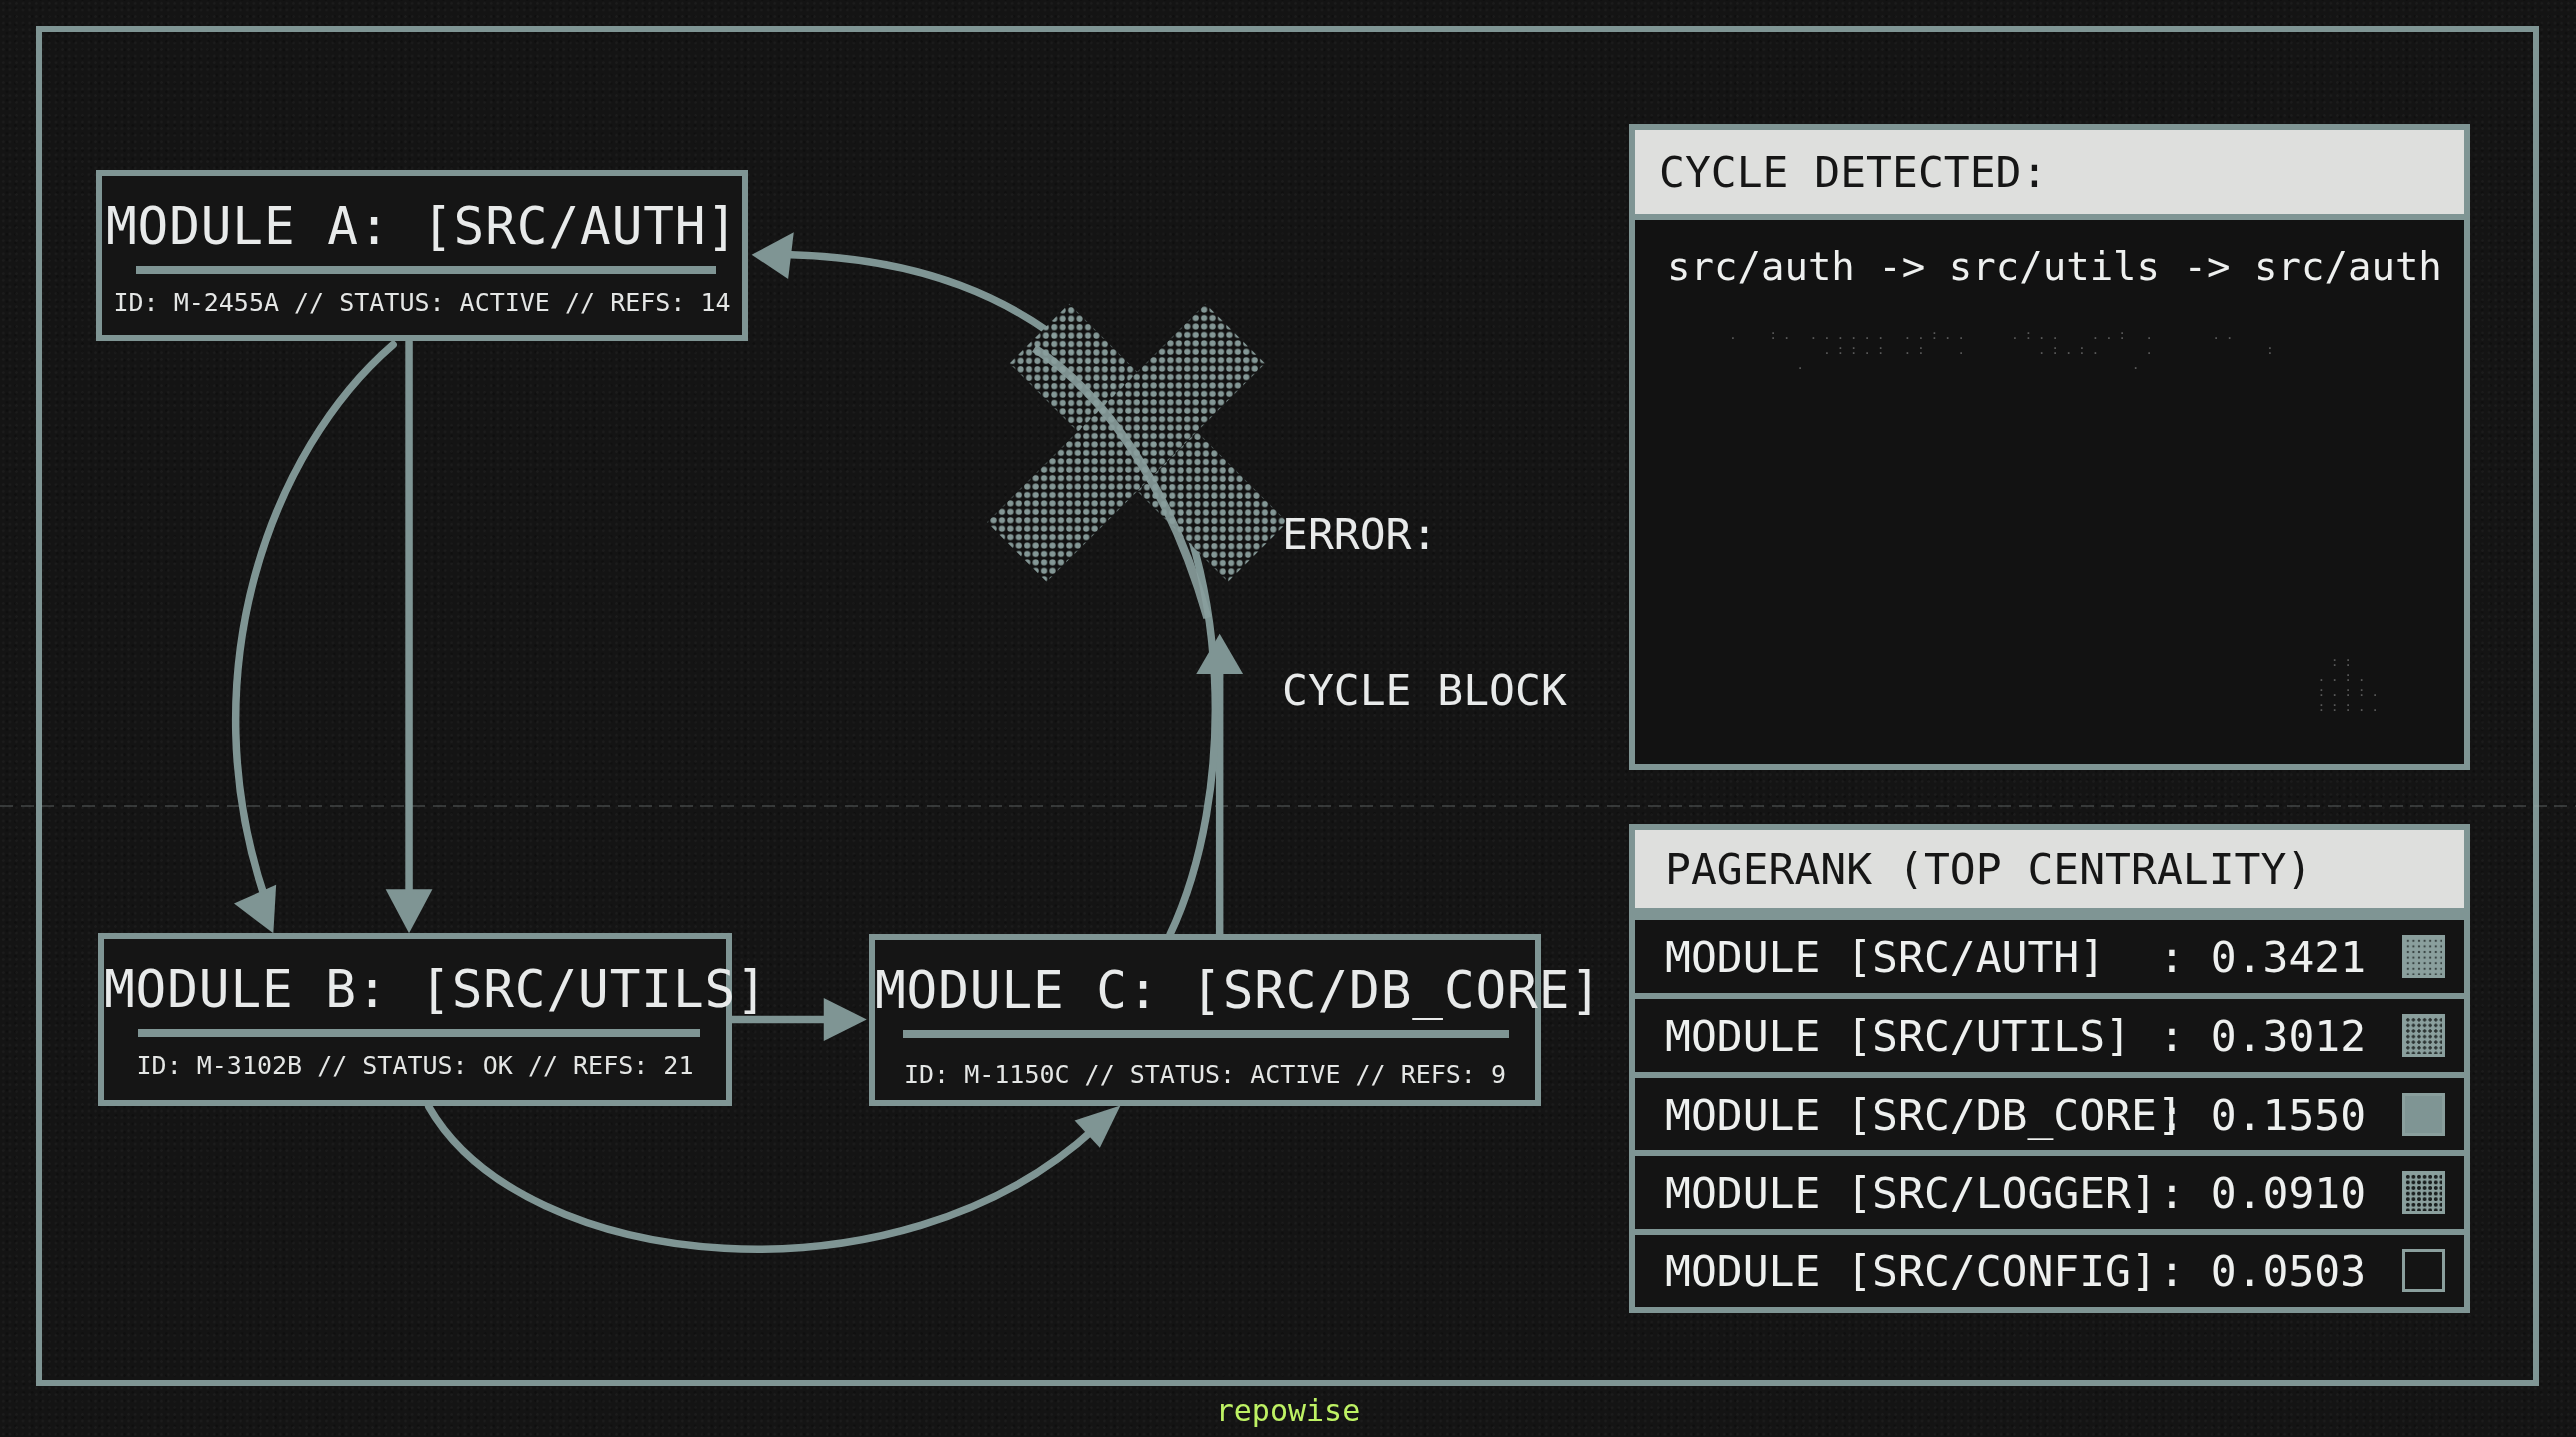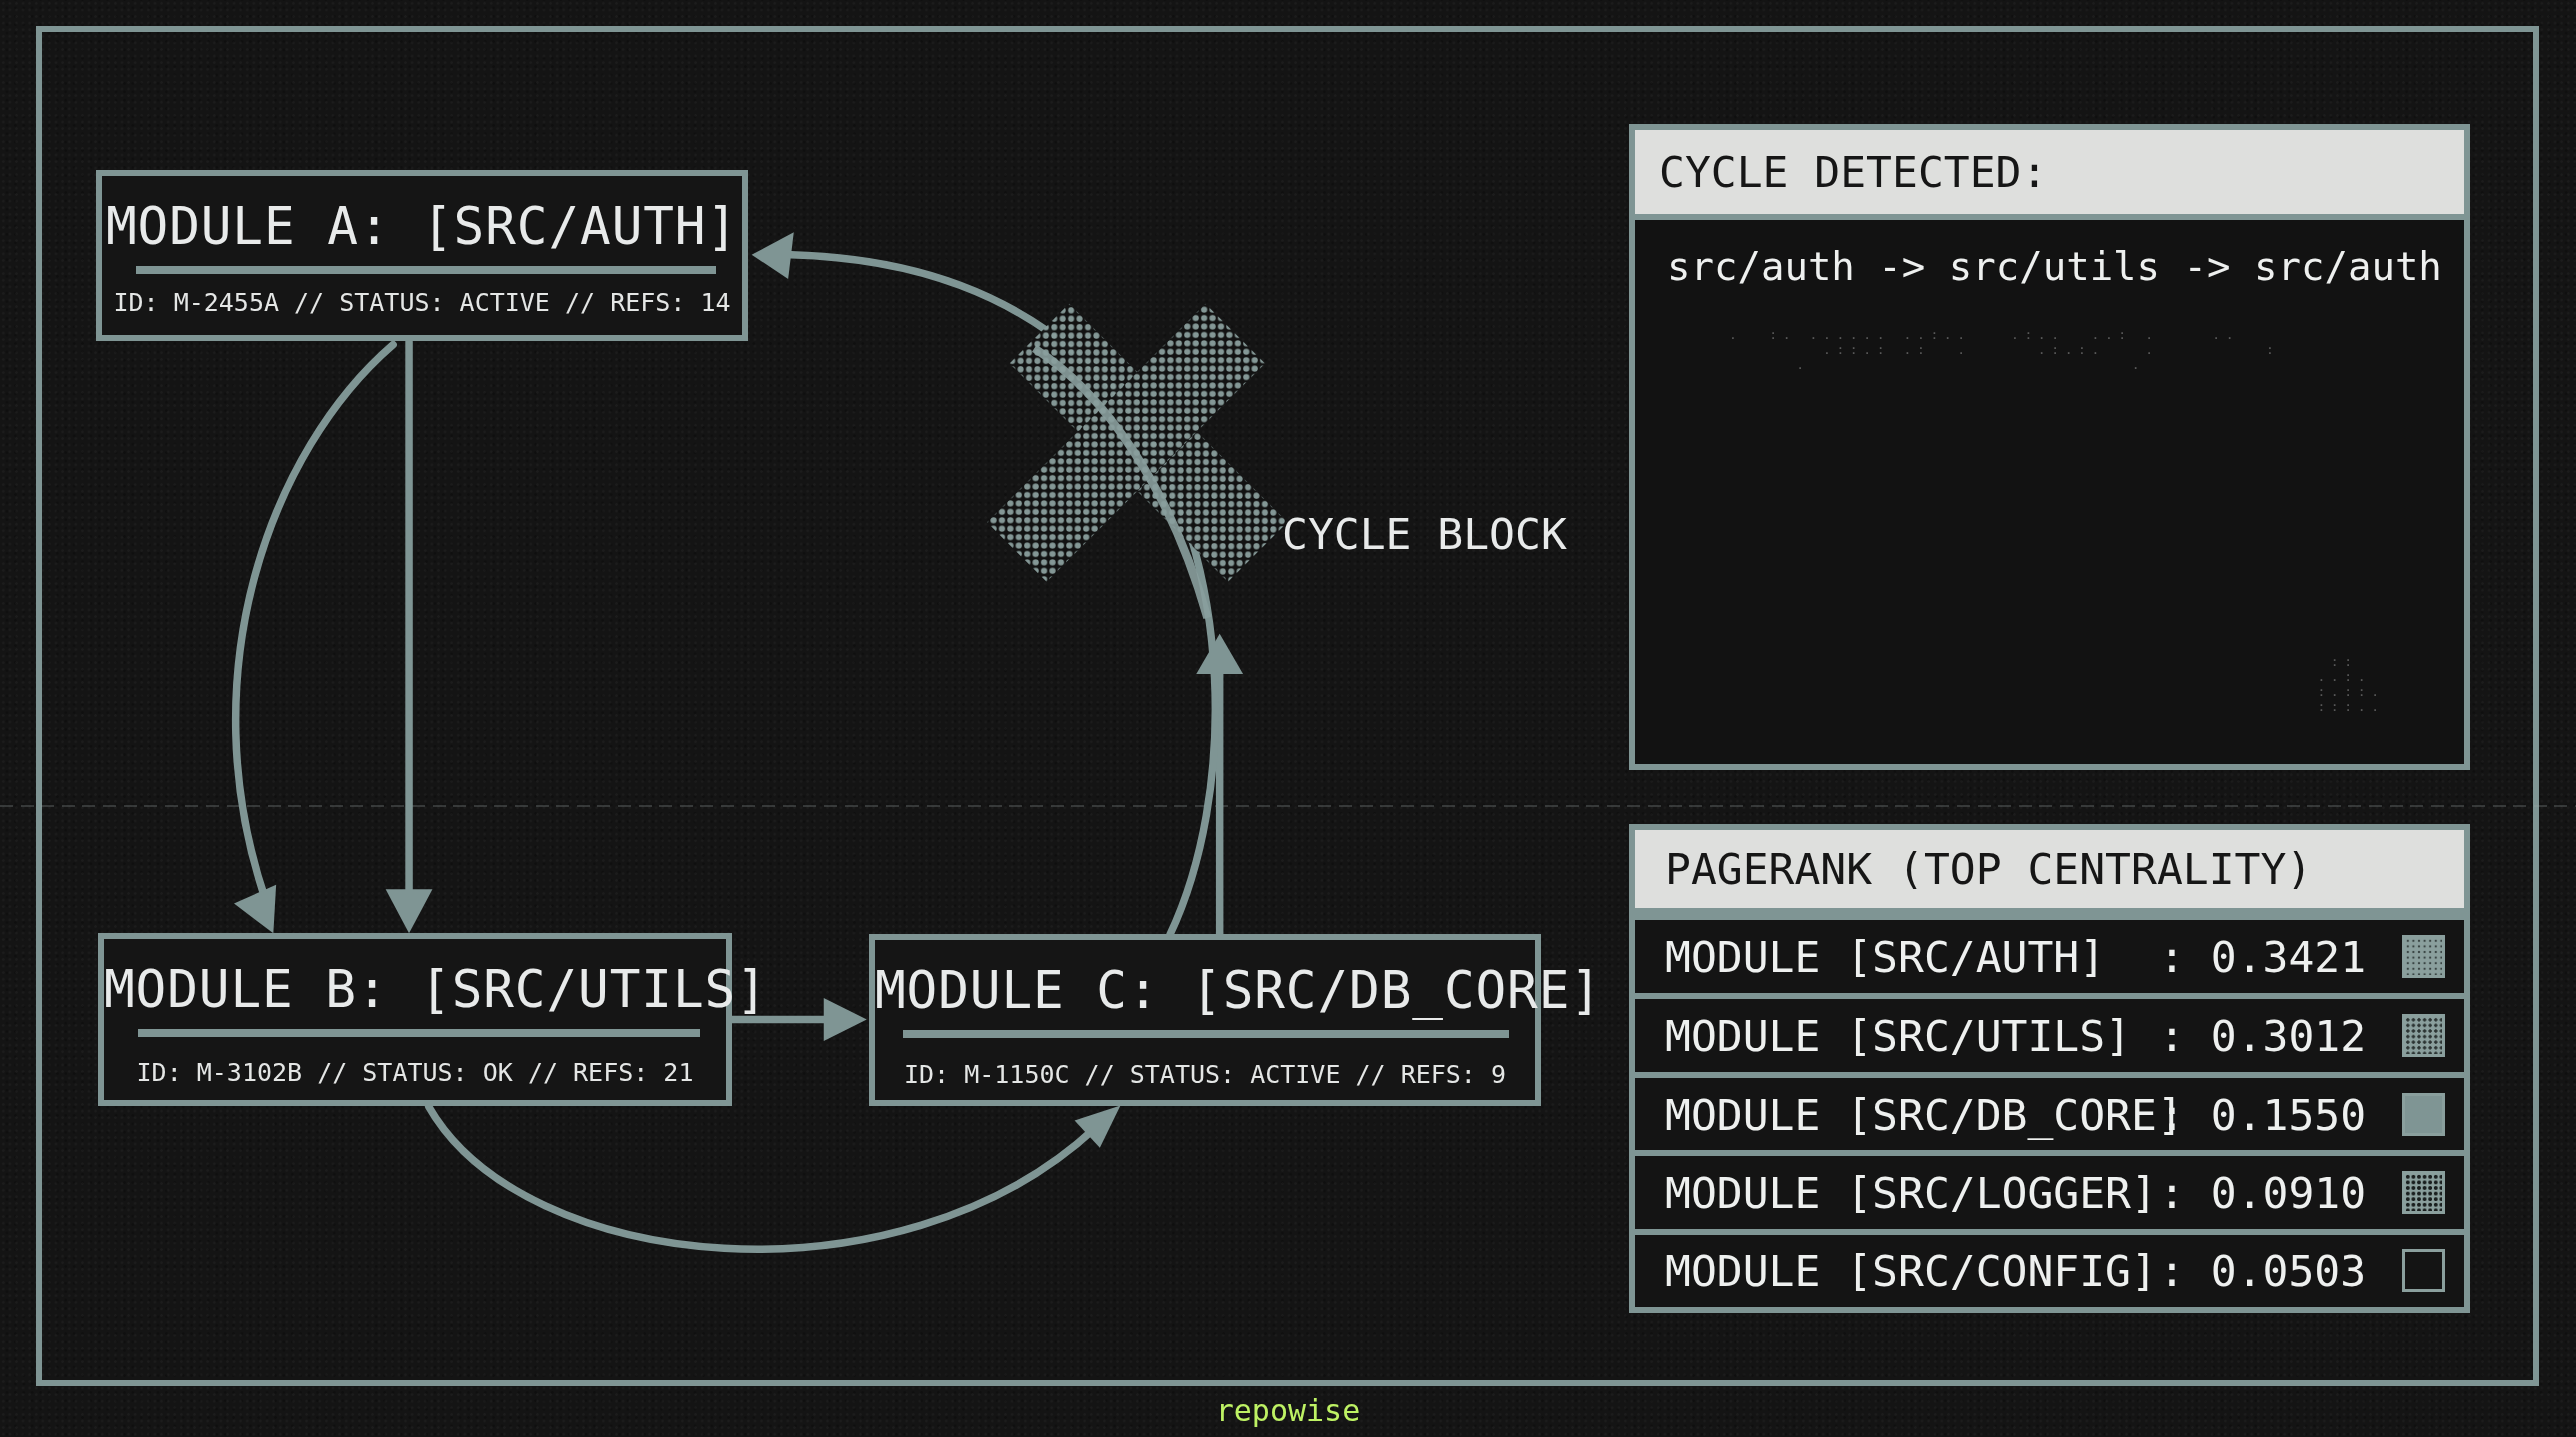--- a/index.html
+++ b/index.html
@@ -103,30 +103,31 @@
 
 <div class="abs module" style="left:96px; top:170px; width:652px; height:171px;">
   <div class="title" style="top:20.6px;">MODULE A: [SRC/AUTH]</div>
   <div class="rule" style="left:34px; right:26px; top:90px;"></div>
   <div class="meta" style="top:112px;">ID: M-2455A // STATUS: ACTIVE // REFS: 14</div>
 </div>
 
 <div class="abs module" style="left:98px; top:933px; width:634px; height:173px;">
   <div class="title" style="top:20.6px;">MODULE B: [SRC/UTILS]</div>
   <div class="rule" style="left:34px; right:26px; top:90px;"></div>
-  <div class="meta" style="top:112px;margin-top:7px;">ID: M-3102B // STATUS: OK // REFS: 21</div>
+  <div class="meta" style="top:112px;">ID: M-3102B // STATUS: OK // REFS: 21</div>
 </div>
 
 <div class="abs module" style="left:869px; top:934px; width:672px; height:172px;">
   <div class="title" style="top:20.6px;">MODULE C: [SRC/DB_CORE]</div>
   <div class="rule" style="left:28px; right:26px; top:90px;"></div>
   <div class="meta" style="top:120px;">ID: M-1150C // STATUS: ACTIVE // REFS: 9</div>
 </div>
 
 <div class="abs error-text" style="left:1282px; top:404px;">
+  <div>ERROR:</div>
   <div>CYCLE BLOCK</div>
 </div>
 
 <div class="abs panel" style="left:1629px; top:124px; width:841px; height:646px;">
   <div class="panel-header" style="height:90px;">
     <span>CYCLE DETECTED:</span>
   </div>
   <div class="cycle-path">src/auth -&gt; src/utils -&gt; src/auth</div>
   <div class="noise-dots" style="left:94px; top:197px;">.  :. ...... ..:..   .:..  ..: .    ..
        .::.: .:  .     .:.:.   .        :

